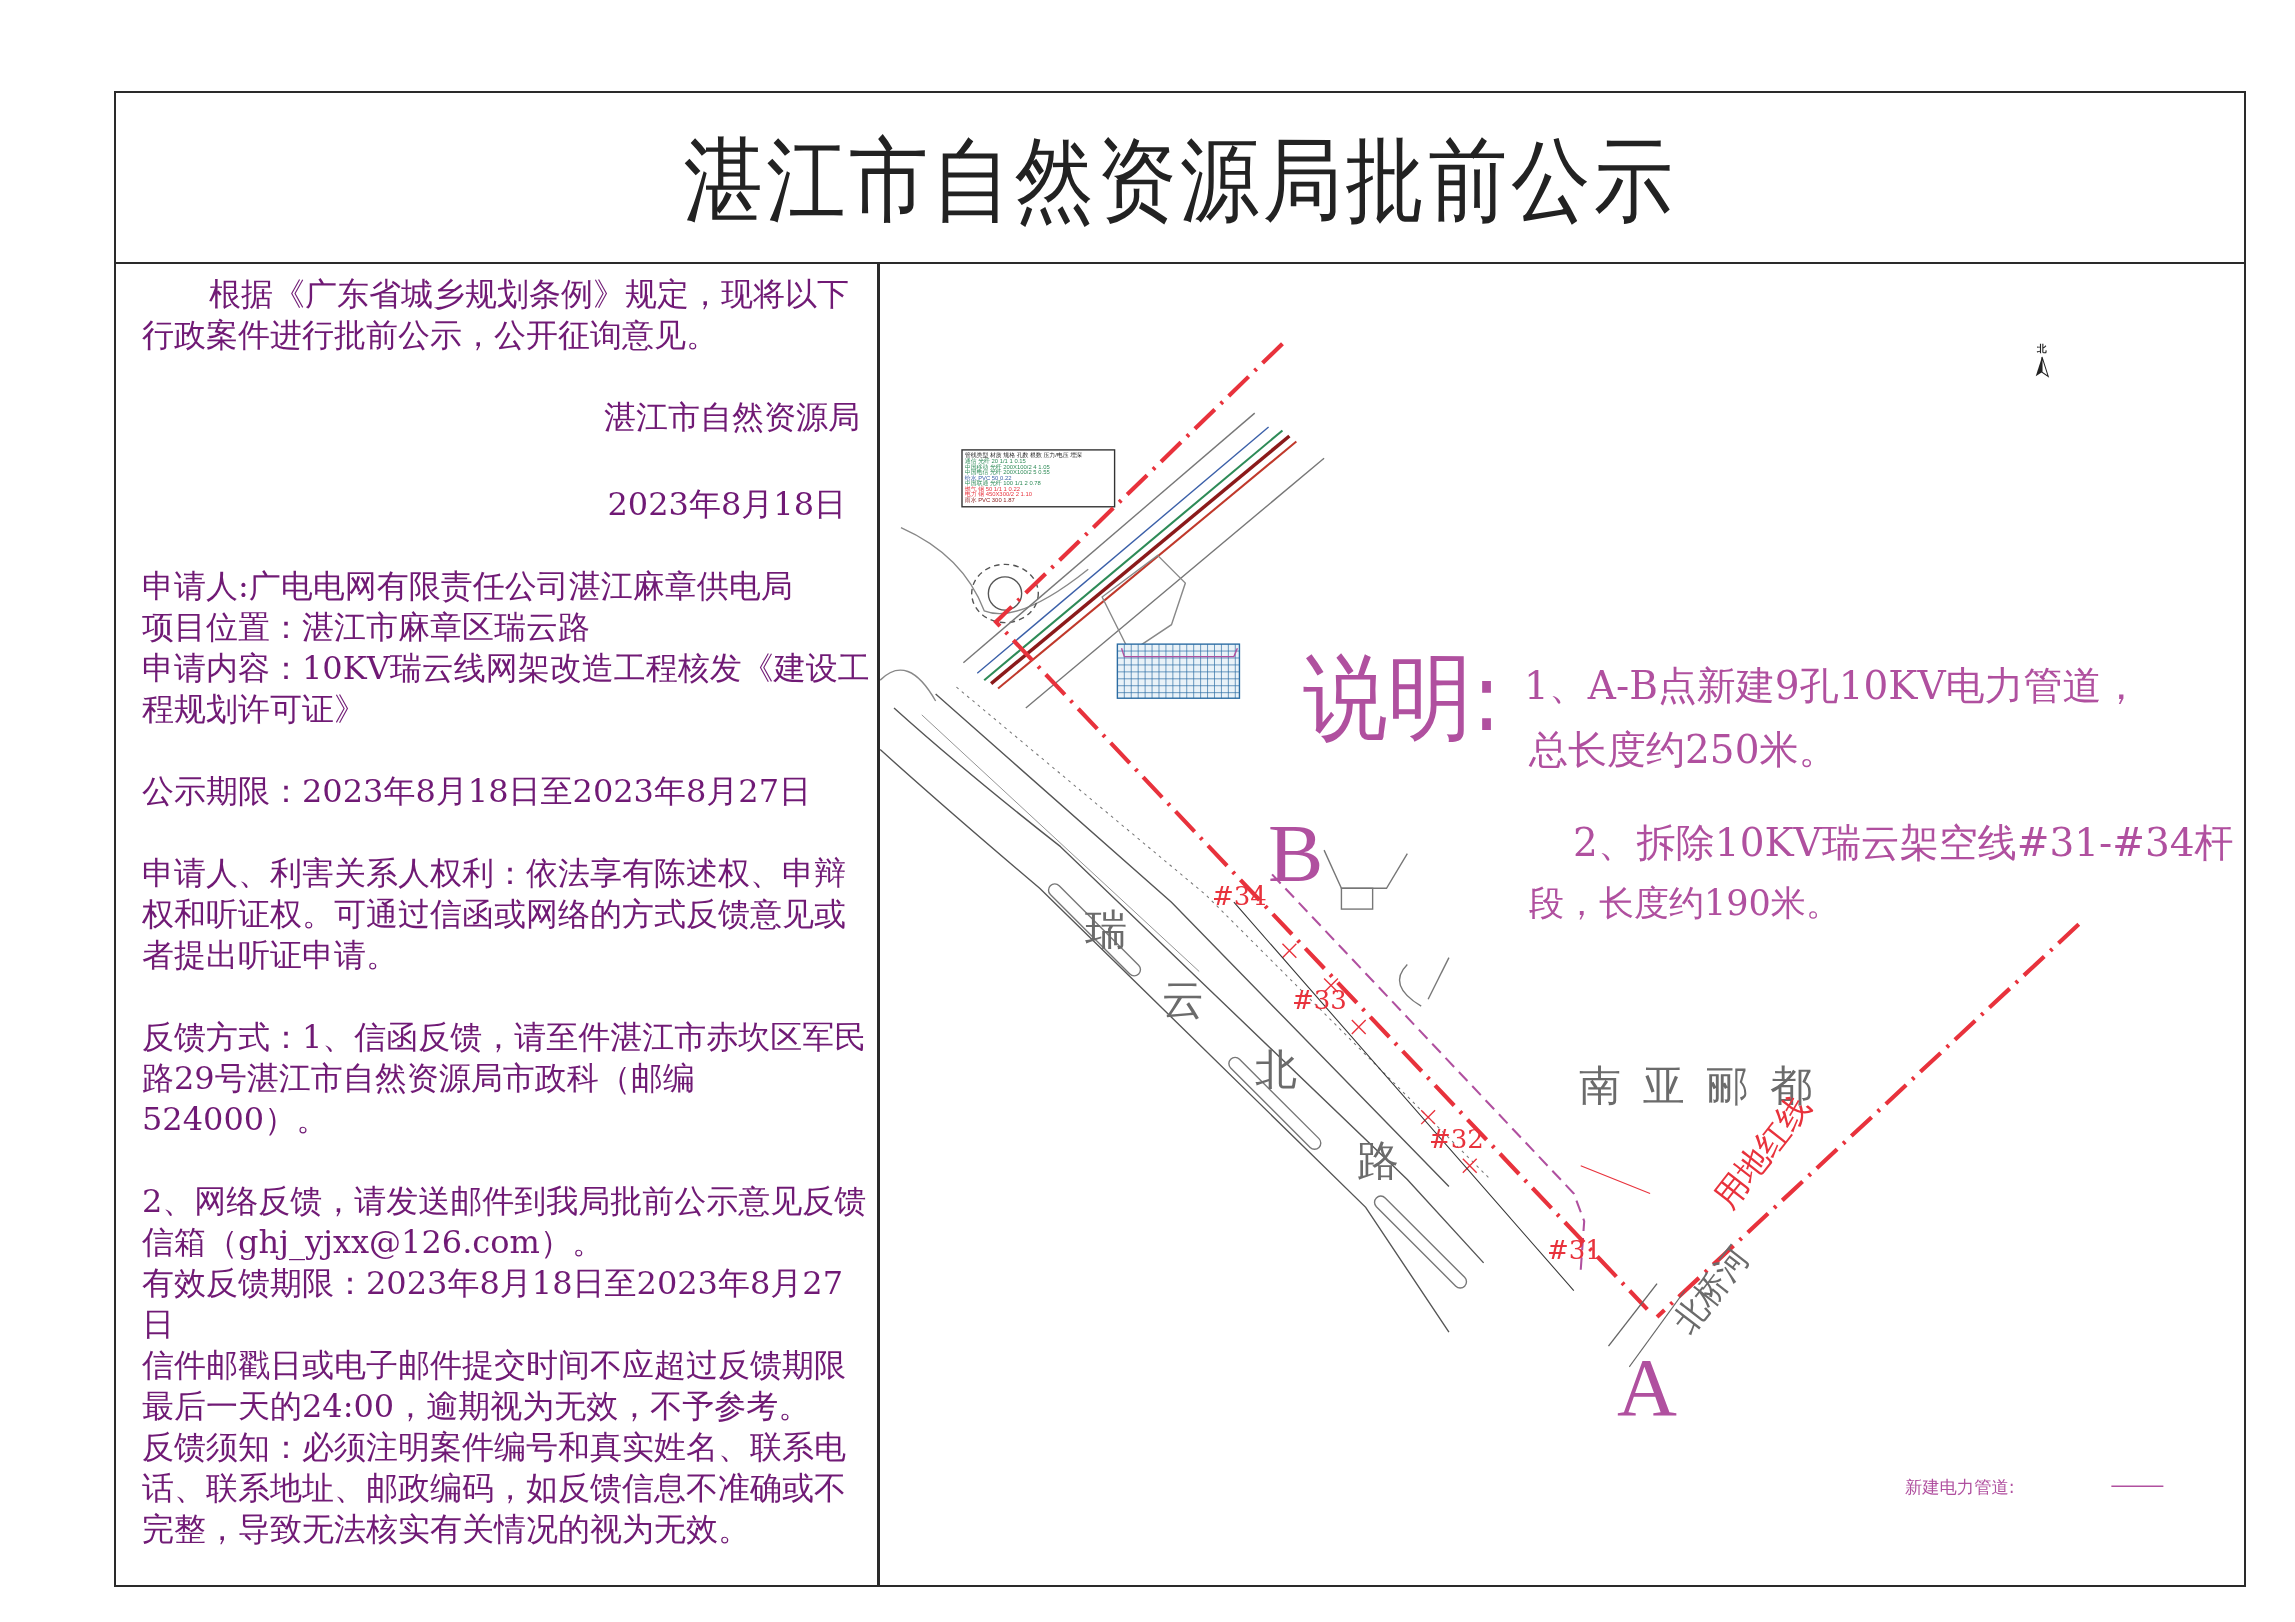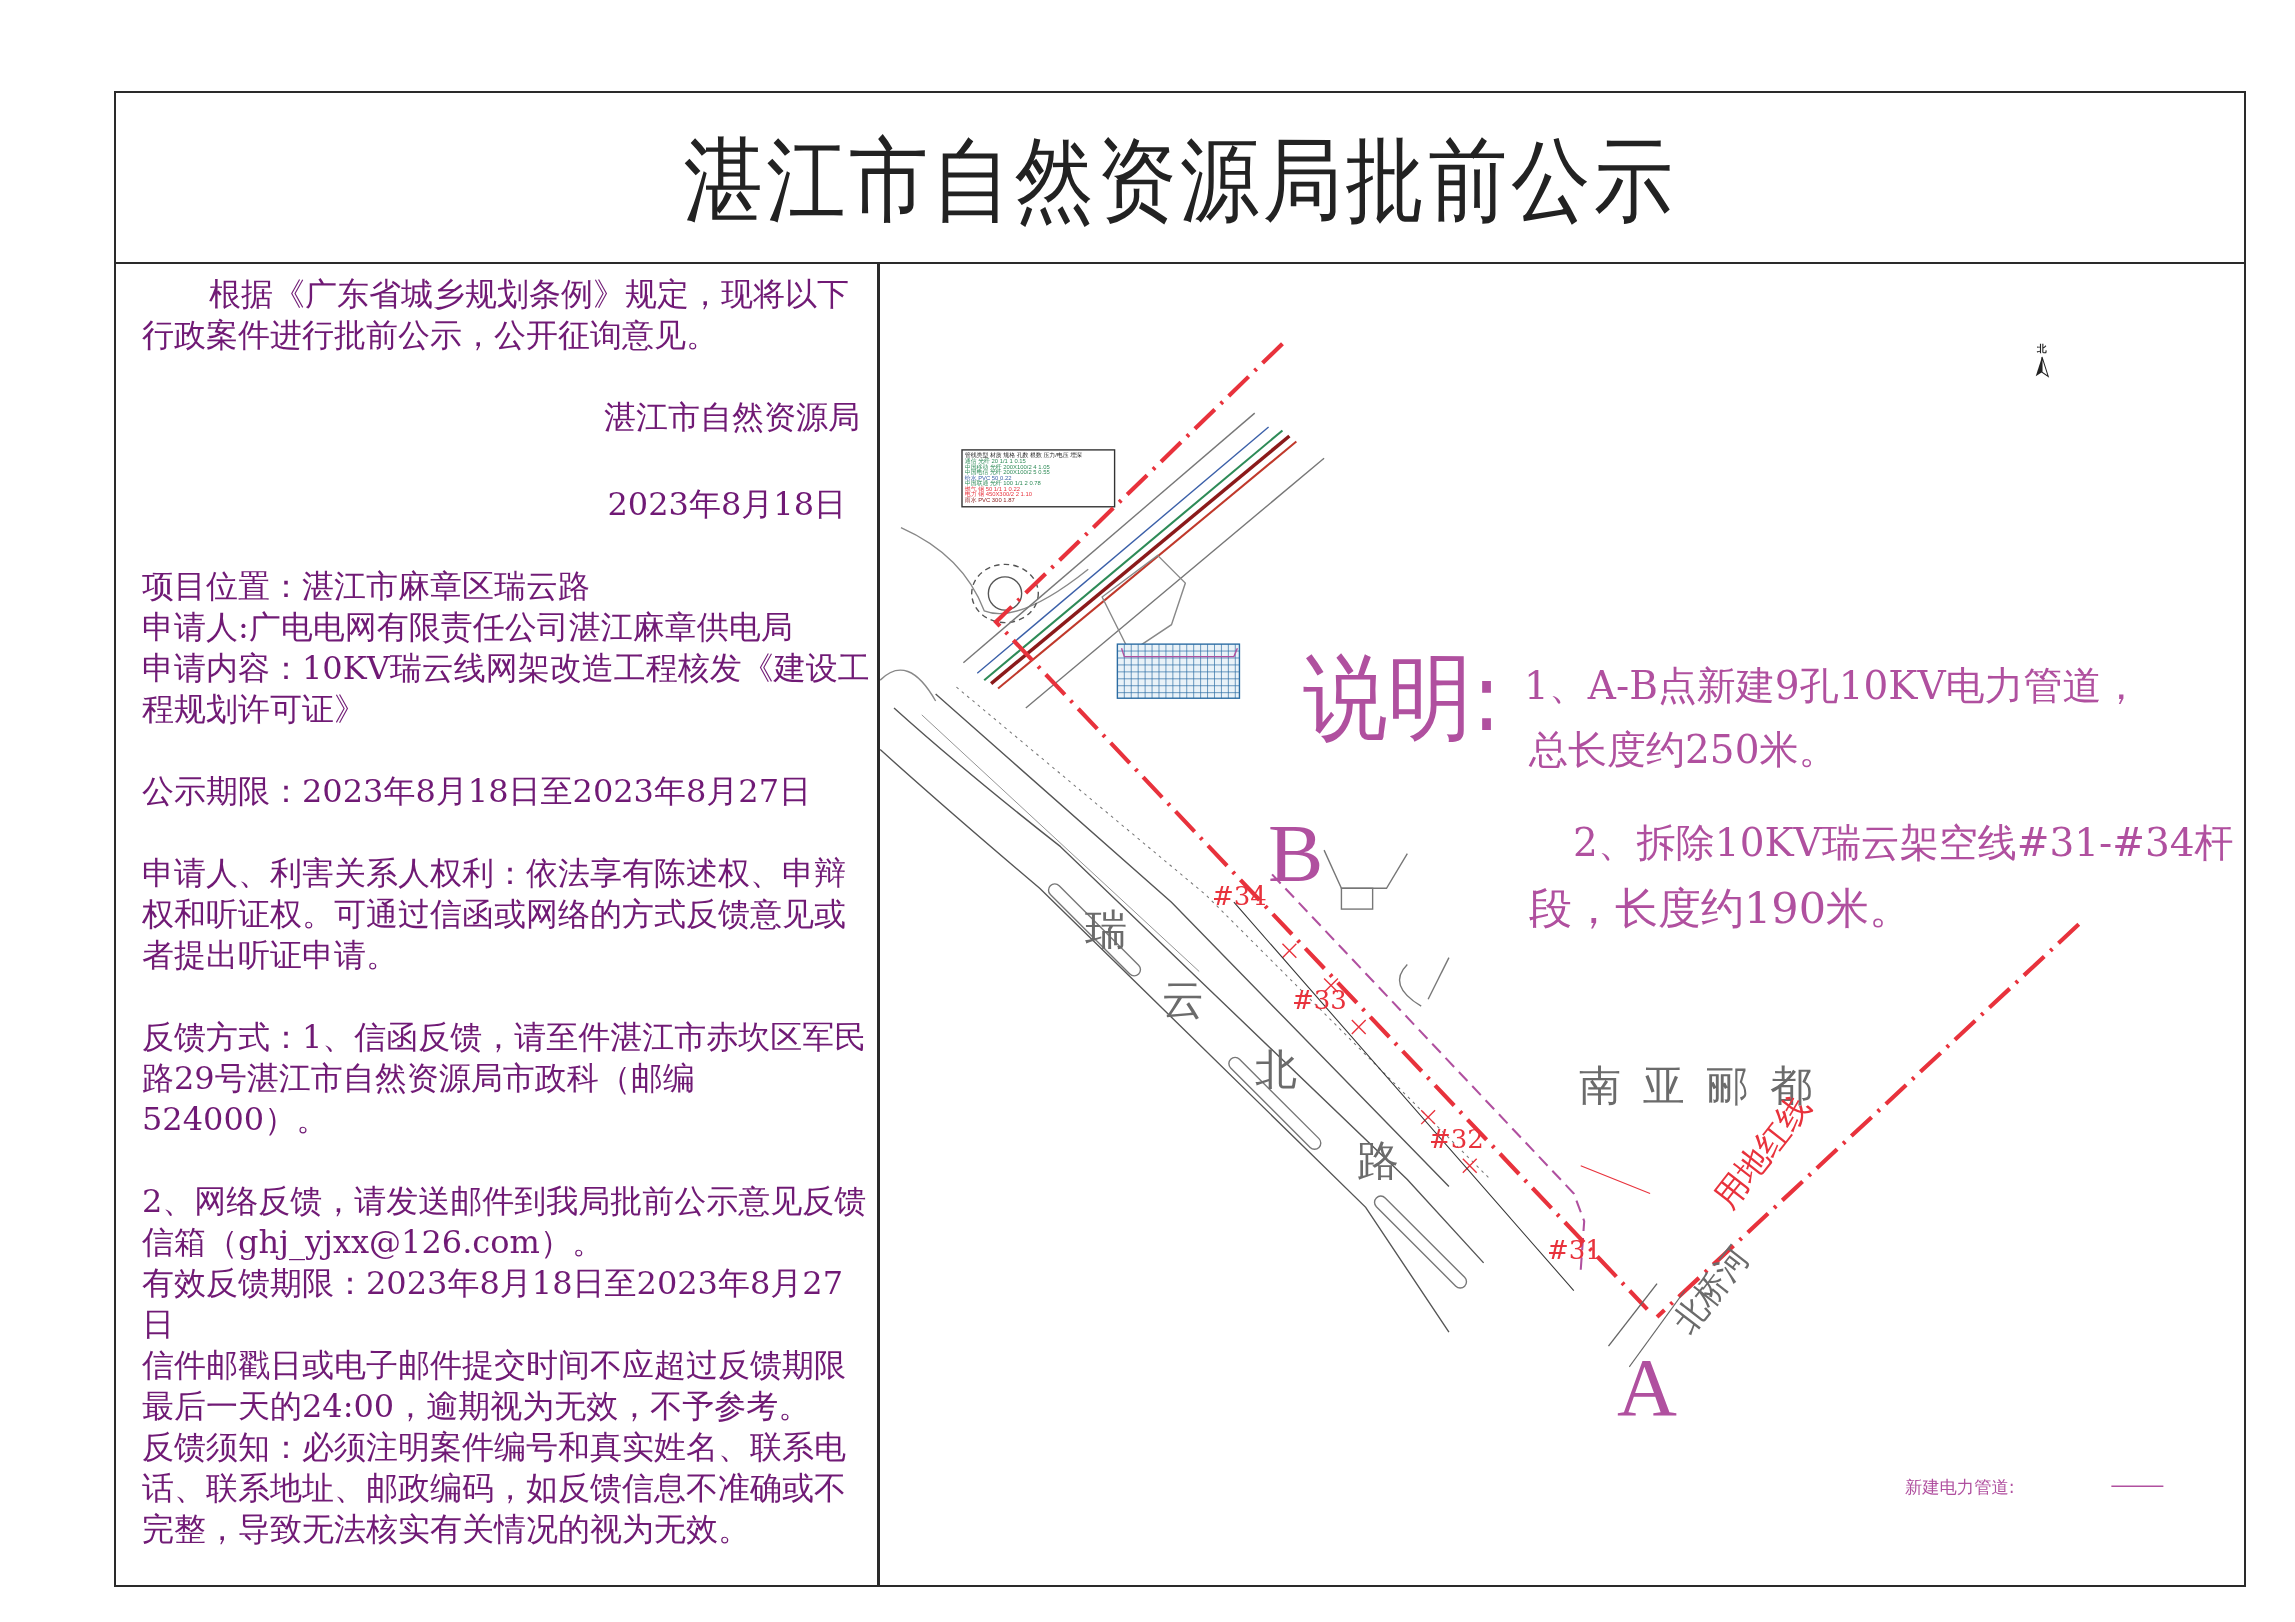--- a/index.html
+++ b/index.html
@@ -28,22 +28,22 @@
 <div class="col-sep"></div>
 
 <div class="title">湛江市自然资源局批前公示</div>
 
 <div class="left">
   <p class="indent">根据《广东省城乡规划条例》规定，现将以下行政案件进行批前公示，公开征询意见。</p>
   <div class="gap"></div>
   <p class="right-align" style="padding-right:14px;">湛江市自然资源局</p>
   <p class="right-align" style="padding-right:28px;margin-top:46px;">2023年8月18日</p>
   <div class="gap"></div>
+  <p>申请人:广电电网有限责任公司湛江麻章供电局</p>
   <p>项目位置：湛江市麻章区瑞云路</p>
-  <p>申请人:广电电网有限责任公司湛江麻章供电局</p>
   <p>申请内容：10KV瑞云线网架改造工程核发《建设工程规划许可证》</p>
   <div class="gap"></div>
   <p>公示期限：2023年8月18日至2023年8月27日</p>
   <div class="gap"></div>
   <p>申请人、利害关系人权利：依法享有陈述权、申辩权和听证权。可通过信函或网络的方式反馈意见或者提出听证申请。</p>
   <div class="gap"></div>
   <p>反馈方式：1、信函反馈，请至件湛江市赤坎区军民路29号湛江市自然资源局市政科（邮编524000）。</p>
   <div class="gap"></div>
   <p>2、网络反馈，请发送邮件到我局批前公示意见反馈信箱（ghj_yjxx@126.com）。</p>
   <p>有效反馈期限：2023年8月18日至2023年8月27日</p>
@@ -130,21 +130,21 @@
     <path d="M1050 1560 L1120 1470" stroke="#666" stroke-width="2"></path>
     <path d="M1080 1590 L1160 1480" stroke="#666" stroke-width="1.5"></path>
   </svg>
 
   <div class="mtxt" style="left:1157px;top:79px;font-size:9.7px;font-weight:bold;">北</div>
 
   <div class="mtxt magenta" style="left:423px;top:371px;font-size:94px;font-family:'DejaVu Sans','Liberation Sans',sans-serif;transform:scaleX(0.9);transform-origin:left;">说明:</div>
   <div class="mtxt magenta" style="left:644px;top:395px;font-size:39px;">1、A-B点新建9孔10KV电力管道，</div>
   <div class="mtxt magenta" style="left:649px;top:459px;font-size:39px;">总长度约250米。</div>
   <div class="mtxt magenta" style="left:649px;top:552px;font-size:39px;margin-left:44px;">2、拆除10KV瑞云架空线#31-#34杆</div>
-  <div class="mtxt magenta" style="left:649px;top:616px;font-size:43px;">段，长度约190米。</div>
+  <div class="mtxt magenta" style="left:649px;top:616px;font-size:35px;">段，长度约190米。</div>
 
   <div class="mtxt magenta" style="left:388px;top:541px;font-size:83px;font-family:'Liberation Serif',serif;">B</div>
   <div class="mtxt magenta" style="left:737px;top:1075px;font-size:83px;font-family:'Liberation Serif',serif;">A</div>
 
   <div class="mtxt red" style="left:332px;top:617px;font-size:26px;">#34</div>
   <div class="mtxt red" style="left:412px;top:721px;font-size:26px;">#33</div>
   <div class="mtxt red" style="left:549px;top:860px;font-size:26px;">#32</div>
   <div class="mtxt red" style="left:667px;top:971px;font-size:26px;">#31</div>
 
   <div class="mtxt gray" style="left:205px;top:638px;font-size:42px;">瑞</div>

